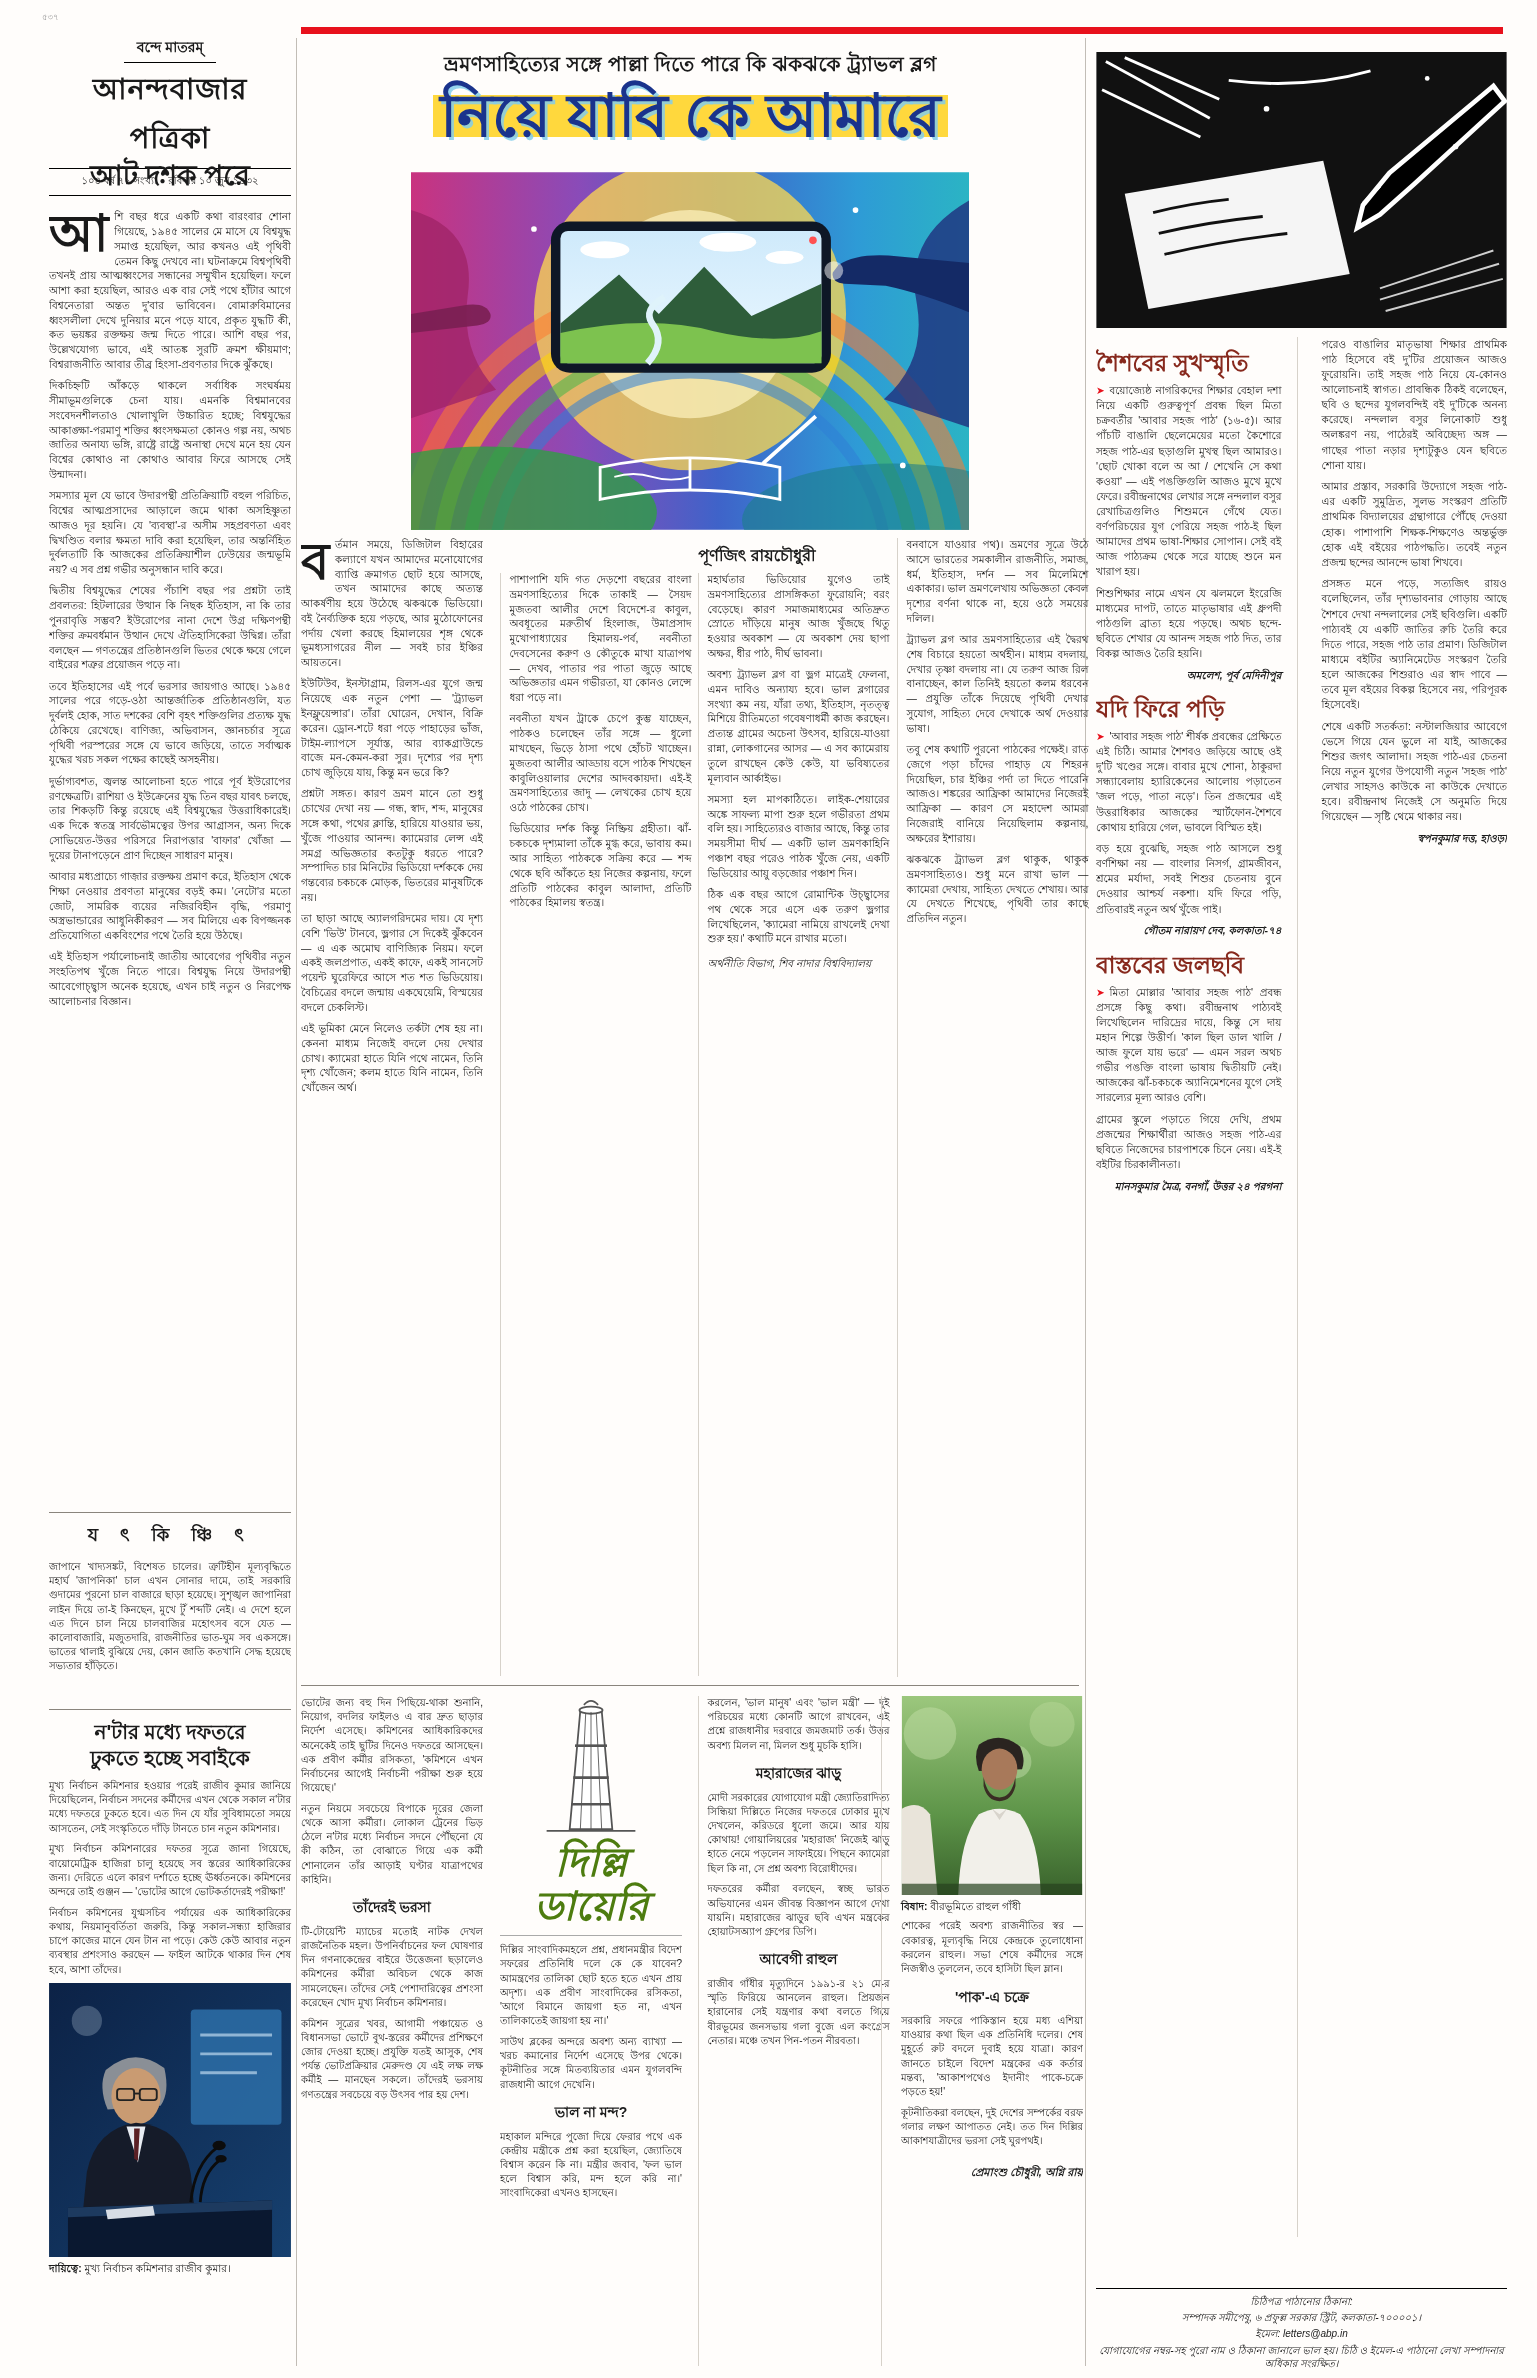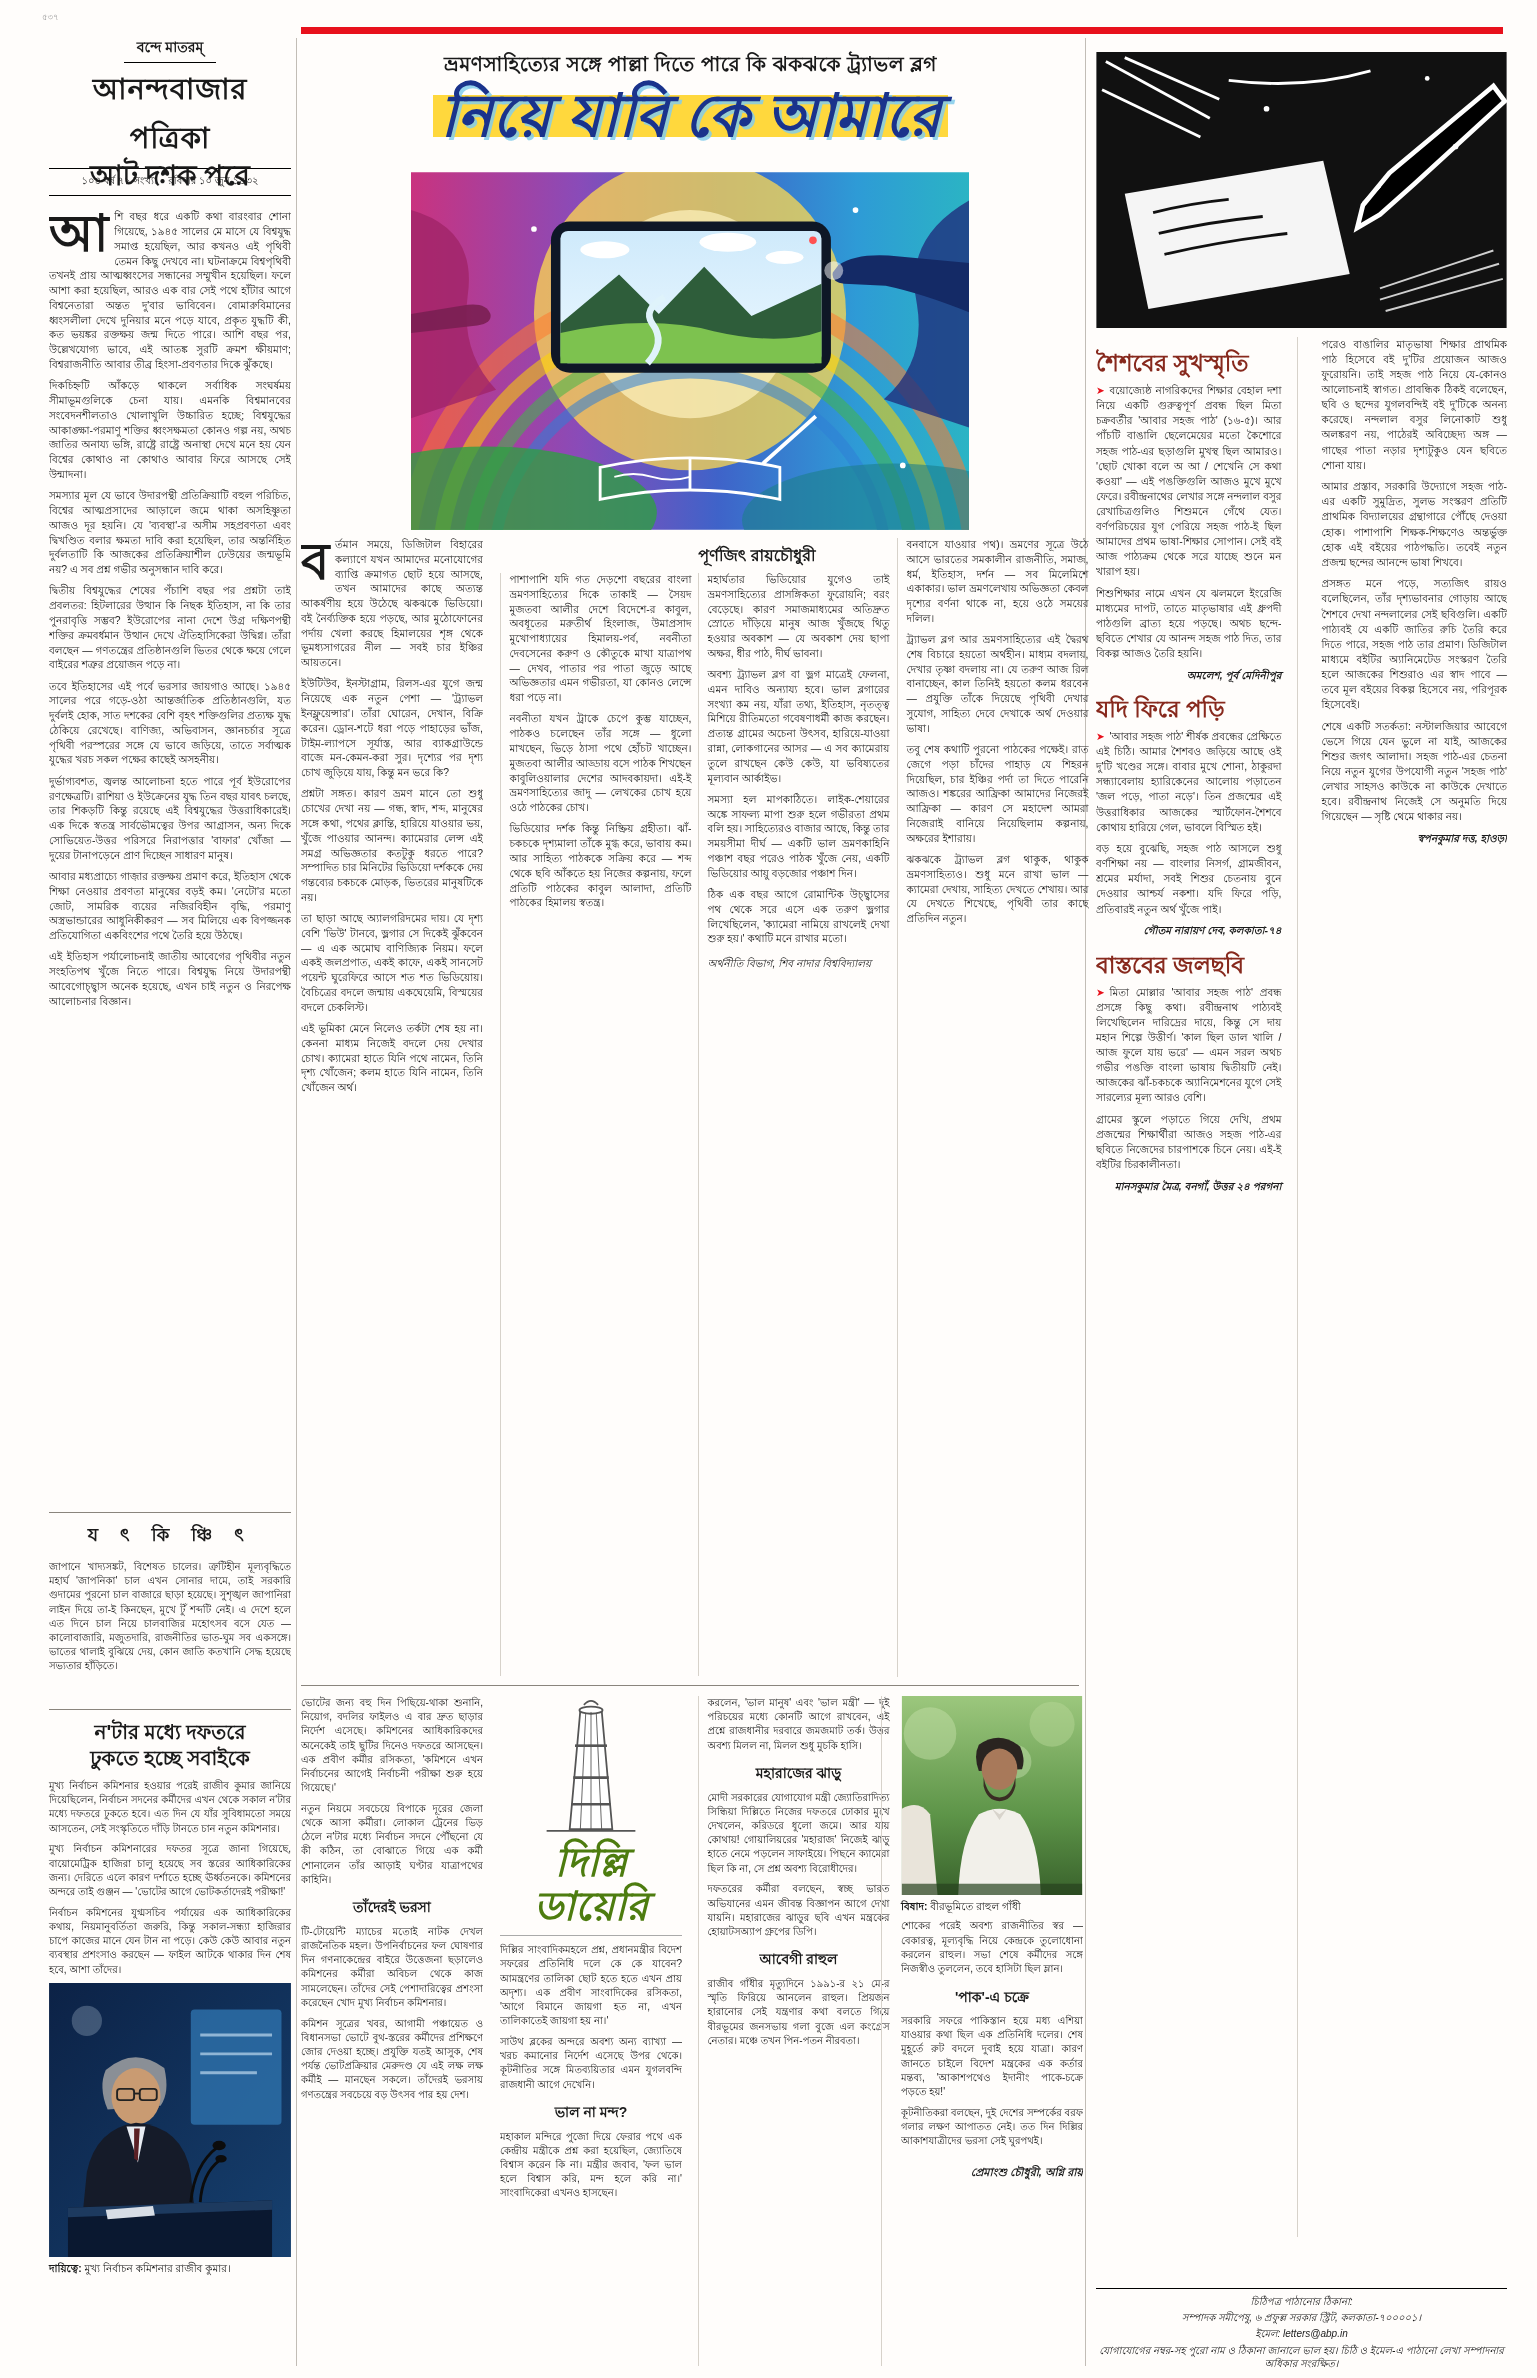--- a/index.html
+++ b/index.html
@@ -18,21 +18,21 @@
 
   
   .ed-title{font-size:28px;font-weight:800;text-align:center;margin:3.8px 0 9.5px;}
   .body-txt{font-size:10.4px;line-height:1.42;text-align:justify;}
   .it-para{margin:0 0 6.6px;}
   .dropcap{float:left;font-size:51px;line-height:.82;font-weight:800;margin:2.8px 5.7px 0 0;}
 
   
   .kicker{font-size:20px;font-weight:800;text-align:center;letter-spacing:0.5px;}
   .headline{font-size:59px;font-weight:800;text-align:center;line-height:1.15;color:#1a338c;
-            text-shadow:2.8px 2.8px 0 rgba(130,205,235,.85);font-style:italic;}
+            text-shadow:2.8px 2.8px 0 rgba(130,205,235,.85);}
   .headline span{background:linear-gradient(180deg,transparent 18%,#ffd83d 18%,#ffd83d 82%,transparent 82%);padding:0 7.6px;}
   .byline{font-size:16px;font-weight:800;text-align:center;}
   .lead-col{font-size:10.4px;line-height:1.42;text-align:justify;overflow:hidden;}
   .lead-col.rule{border-left:0.9px solid #d7d2ca;padding-left:8.5px;}
   .it-quote{font-size:16px;line-height:1.55;font-weight:800;color:#161616;margin-top:15px;}
   .it-credit{font-style:italic;margin-top:9.5px;}
 
   
   .it-sub{font-size:14px;font-weight:800;text-align:center;margin:11.4px 0 6.6px;}
   .it-redhead{font-size:23px;font-weight:800;color:#87291d;margin:13.2px 0 6.6px;line-height:1.15;}

